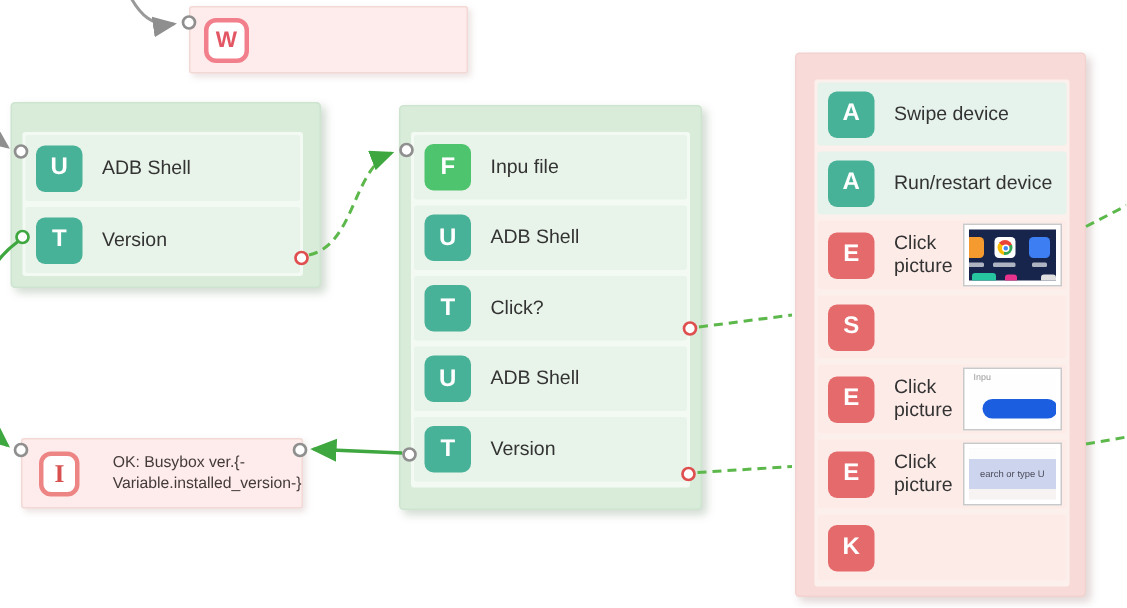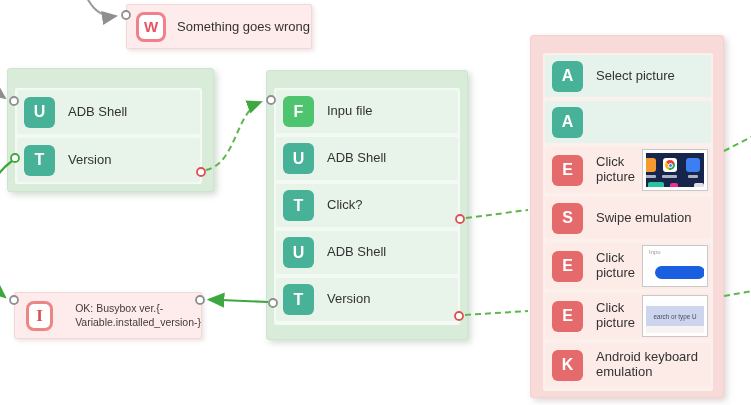--- a/index.html
+++ b/index.html
@@ -116,24 +116,25 @@
         <span class="badge teal">T</span>
         <span class="label">Version</span>
       </div>
     </div>
   </div>
 
   <div class="group pink" style="left:530px;top:35px;width:192px;height:361px;">
     <div class="panel" style="left:12px;top:17px;width:166px;height:334px;">
       <div class="row tone-mint" style="height:42px;">
         <span class="badge teal">A</span>
-        <span class="label">Select picture</span>
+        <span class="label">Swipe device</span>
       </div>
       <div class="row tone-mint" style="height:42px;">
         <span class="badge teal">A</span>
+        <span class="label">Run/restart device</span>
       </div>
       <div class="row tone-pink" style="height:46px;">
         <span class="badge red">E</span>
         <span class="label narrow">Click picture</span>
         <span class="thumb t-apps">
           <span class="inner">
             <span class="appicon a1"></span>
             <span class="appicon a2">
                 <span class="chrome"></span>
               </span>
@@ -142,21 +143,20 @@
             <span class="cap c2"></span>
             <span class="cap c3"></span>
             <span class="frag1"></span>
             <span class="frag2"></span>
             <span class="frag3"></span>
           </span>
         </span>
       </div>
       <div class="row tone-pink" style="height:42px;">
         <span class="badge red">S</span>
-        <span class="label">Swipe emulation</span>
       </div>
       <div class="row tone-pink" style="height:46px;">
         <span class="badge red">E</span>
         <span class="label narrow">Click picture</span>
         <span class="thumb t-button">
           <span class="inner">
             <span class="hint">Inpu</span>
             <span class="pill"></span>
           </span>
         </span>
@@ -168,28 +168,26 @@
           <span class="inner">
             <span class="strip"></span>
             <span class="band">
               <span>earch or type U</span>
             </span>
           </span>
         </span>
       </div>
       <div class="row tone-pink" style="height:44px;">
         <span class="badge red">K</span>
-        <span class="label wrap">Android keyboard emulation</span>
       </div>
     </div>
   </div>
 
   <div class="note wrong" style="left:126px;top:4px;width:184px;height:43px;">
     <span class="obadge">W</span>
-    <span class="ntext">Something goes wrong</span>
   </div>
 
   <div class="note ok" style="left:14px;top:292px;width:186px;height:45px;">
     <span class="obadge">I</span>
     <span class="ntext">OK: Busybox ver.{-Variable.installed_version-}</span>
   </div>
 
   <svg id="wires" viewBox="0 0 751 405" xmlns="http://www.w3.org/2000/svg">
     <defs>
       <marker id="ar-gray" markerWidth="9" markerHeight="8" refX="7" refY="3.5" orient="auto">

